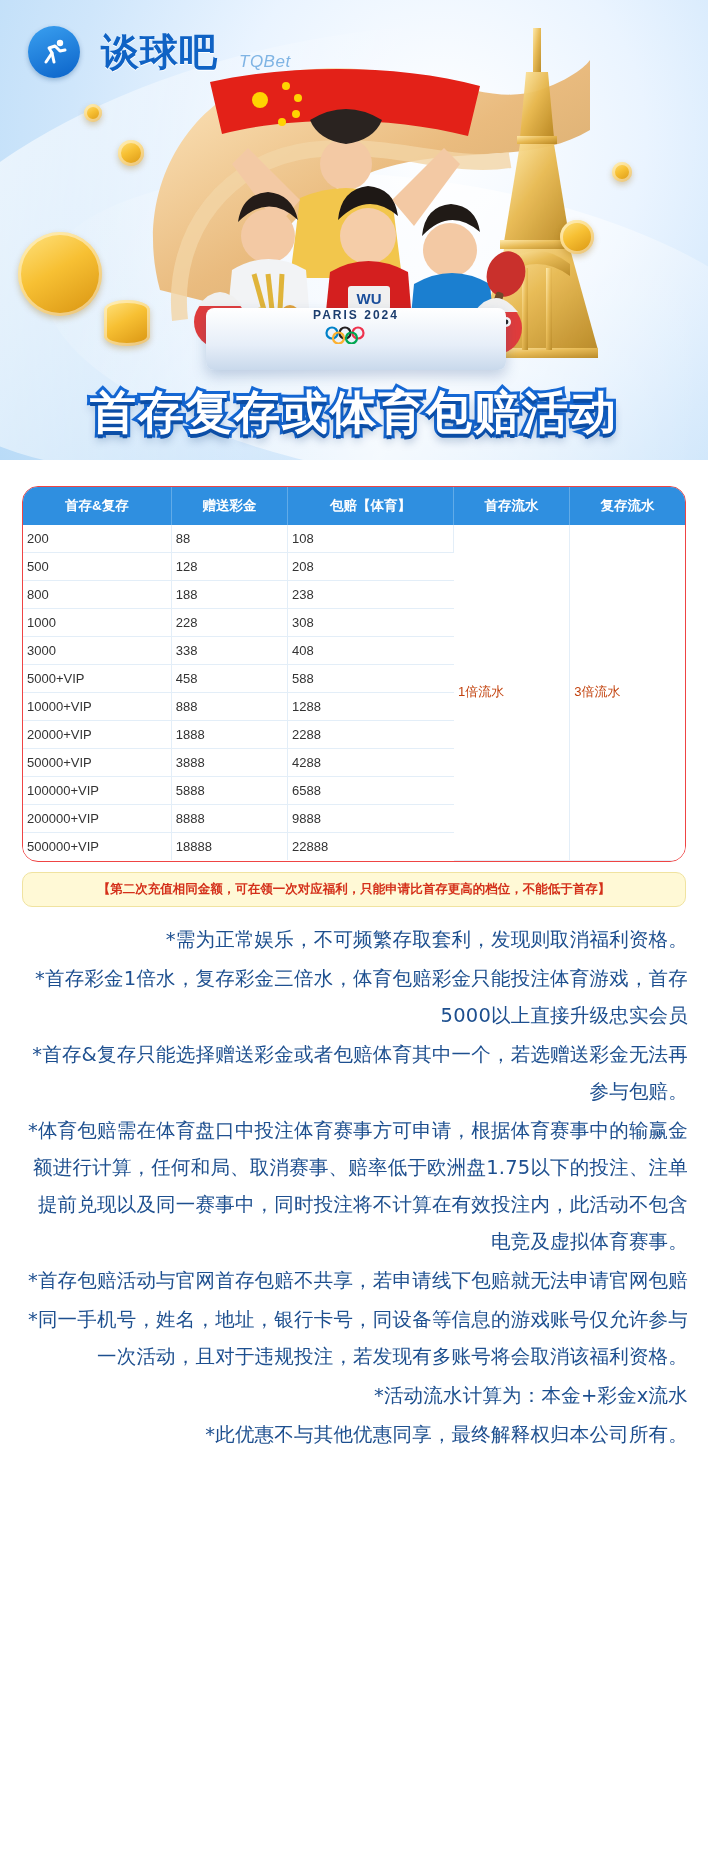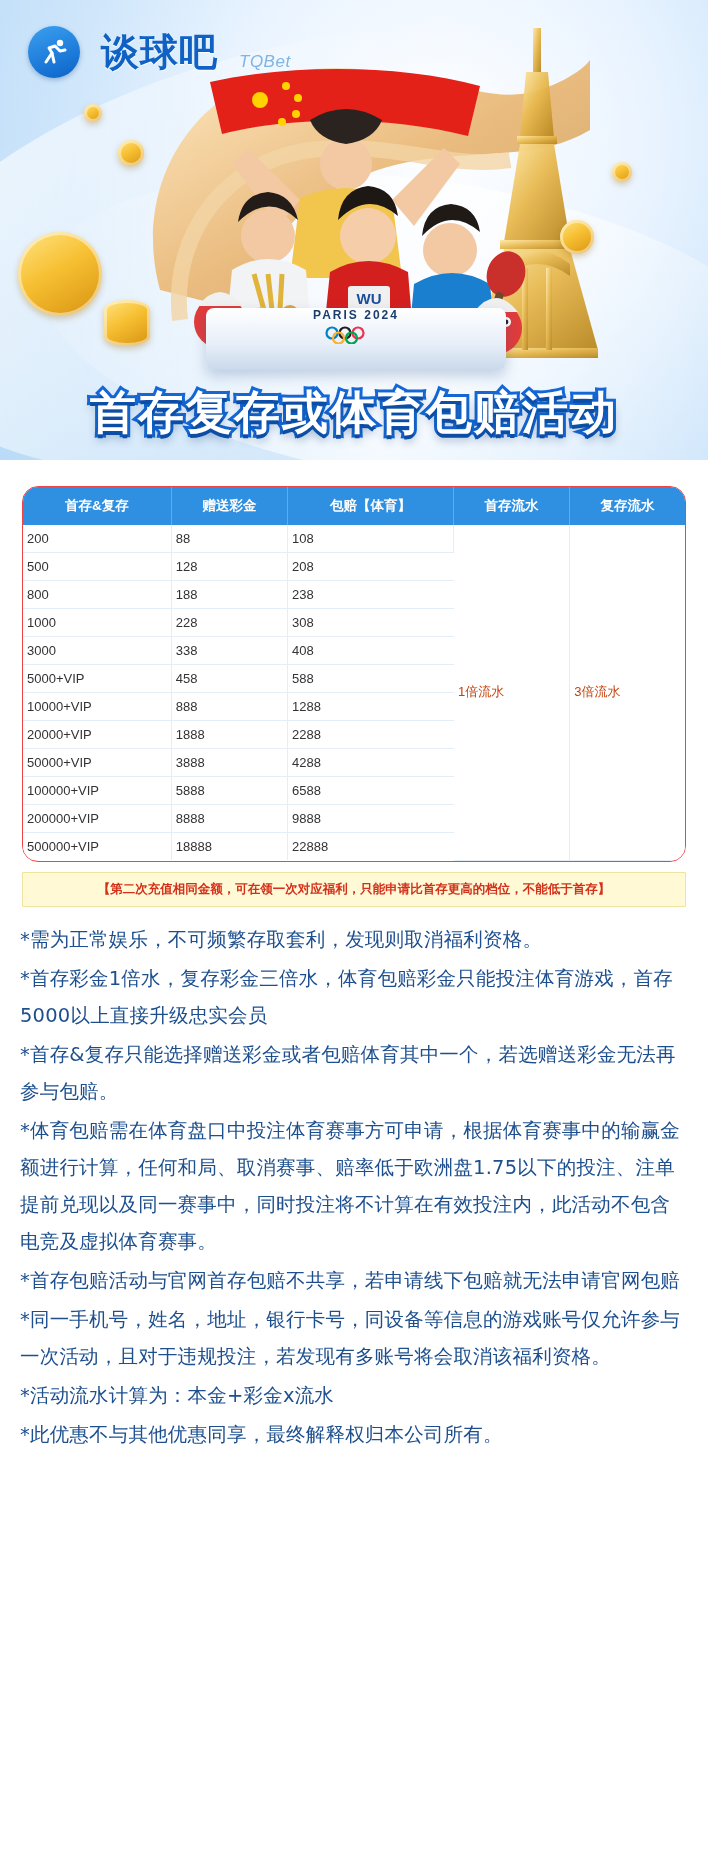--- a/index.html
+++ b/index.html
@@ -162,33 +162,33 @@
 
   .notice {
     margin: 10px 22px 0 22px;
     background: #fff9d6;
     border: 1px solid #f0e3a0;
     color: #d4301a;
     font-size: 12.5px;
     font-weight: bold;
     text-align: center;
     padding: 8px 6px;
-    border-radius: 1px;
+    border-radius: 10px;
   }
 
   
   .terms {
     margin: 14px 20px 30px 20px;
     color: #1d4f8f;
     font-size: 19.5px;
     line-height: 1.9;
     letter-spacing: 0.2px;
     font-family: "DejaVu Sans", "Liberation Sans", sans-serif;
   }
-  .terms p { margin: 0 0 2px 0; }
+  .terms p { margin: 0 0 2px 0; text-align: right; }
 </style>
 </head>
 <body>
 
 <div class="hero">
   <div class="hero-swoosh"></div>
   <div class="hero-swoosh2"></div>
 
   <svg class="eiffel" viewBox="0 0 150 330">
     <defs>

